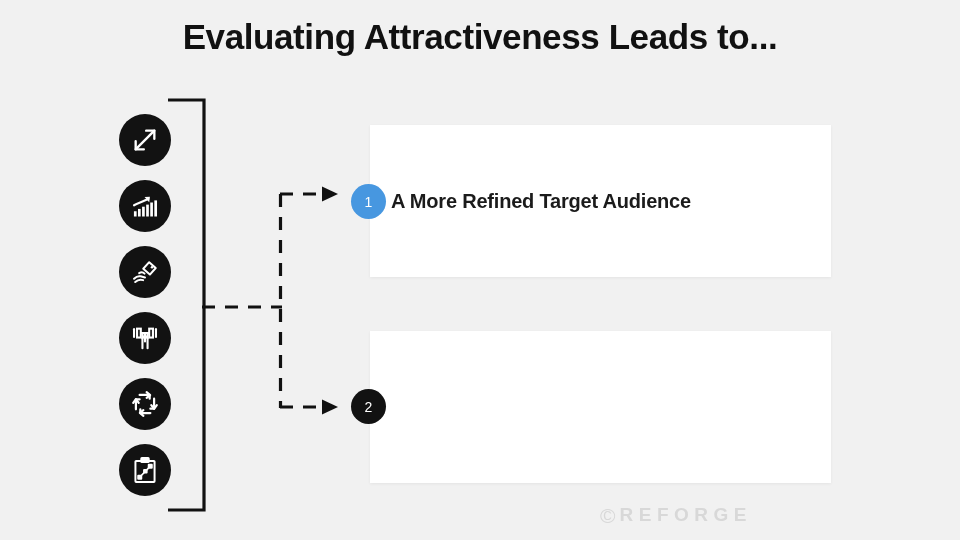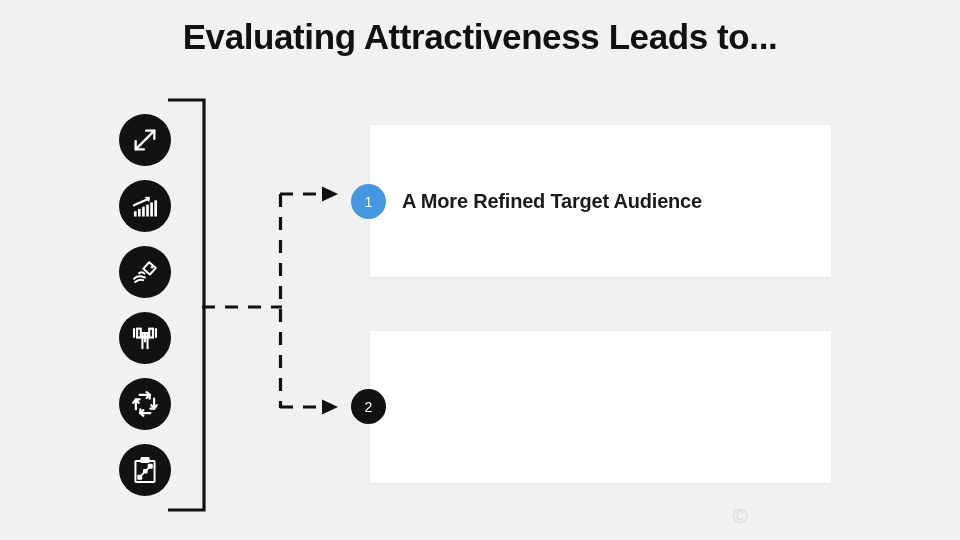--- a/index.html
+++ b/index.html
@@ -97,21 +97,21 @@
     color: #ffffff;
     font-size: 14px;
     font-weight: 400;
     font-family: "Liberation Sans", sans-serif;
     flex: none;
   }
   .badge-blue { background: #4797e0; }
   .badge-dark { background: #121212; }
 
   .card-text {
-    margin-left: 16px;
+    margin-left: 5px;
     font-size: 20px;
     font-weight: 700;
     color: #1b1b1b;
     letter-spacing: -0.2px;
     white-space: nowrap;
     font-family: "Liberation Sans", sans-serif;
   }
 
   
   .logo {
@@ -243,15 +243,16 @@
     <div class="num-badge badge-blue">1</div>
     <div class="card-text">A More Refined Target Audience</div>
   </div>
 
   <div class="card-row row-2">
     <div class="num-badge badge-dark">2</div>
   </div>
 
   <div class="logo">
     <span class="logo-mark">©</span>
+    <span class="logo-word">REFORGE</span>
   </div>
 
 </div>
 
 </body></html>

